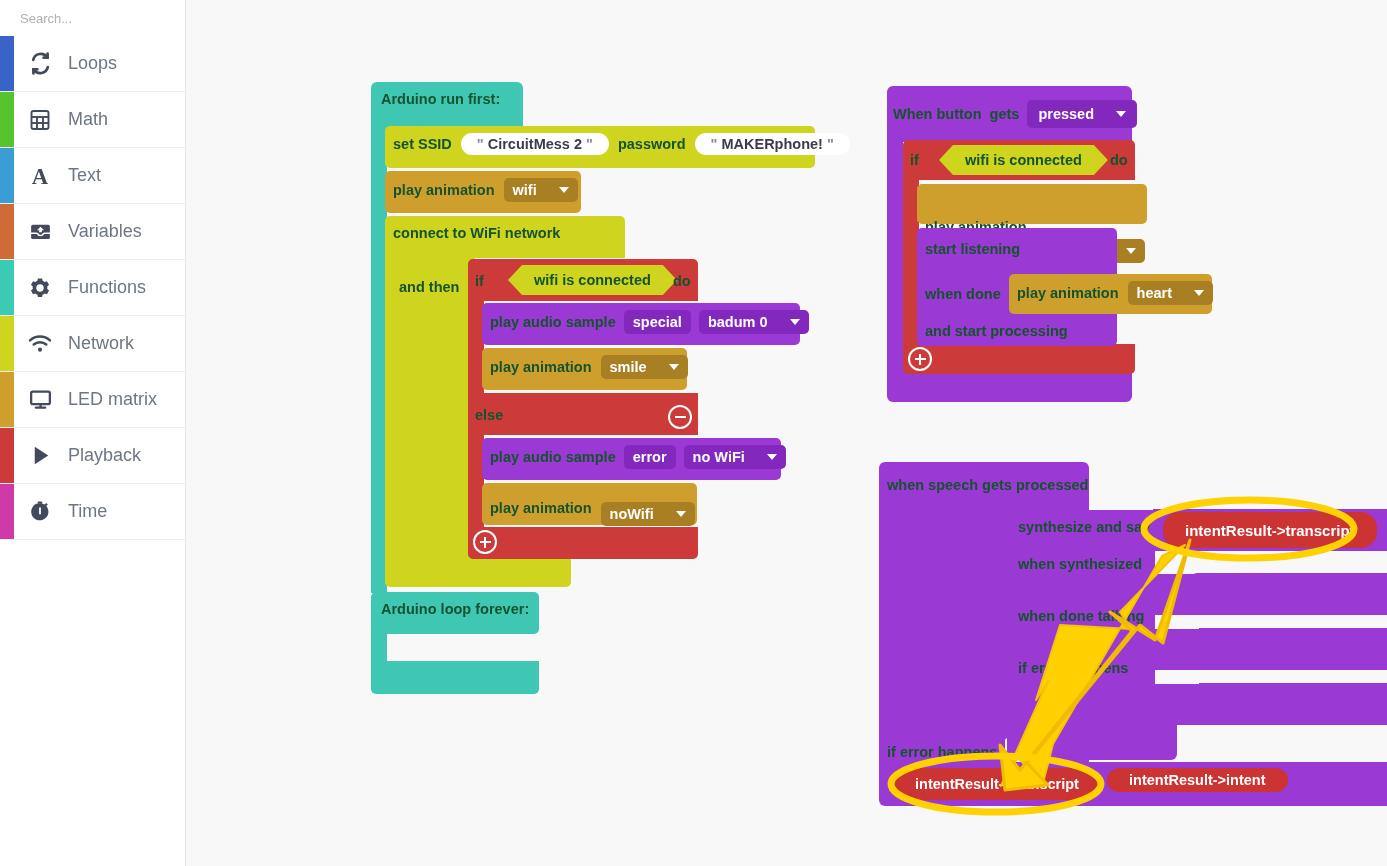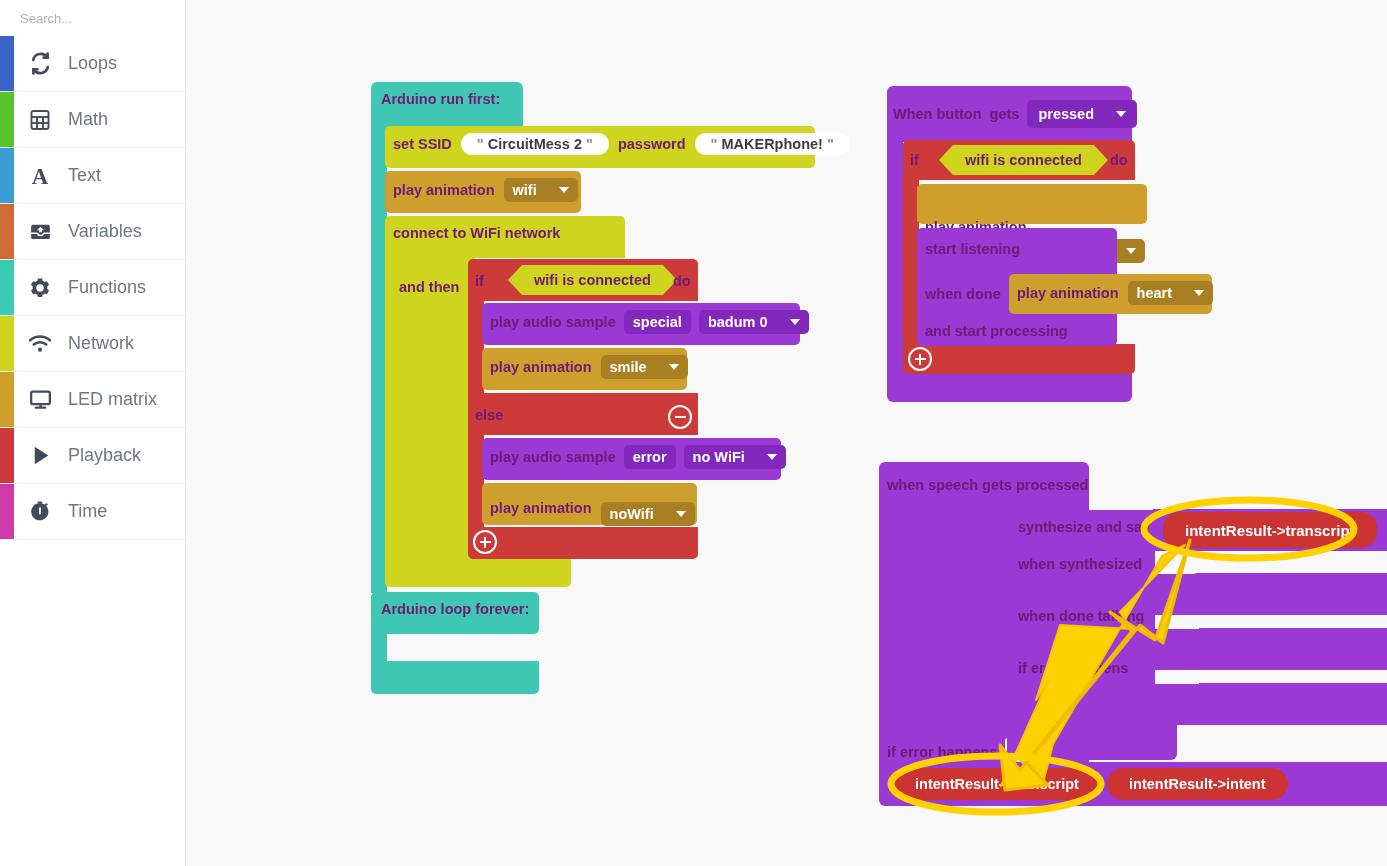--- a/index.html
+++ b/index.html
@@ -42,21 +42,21 @@
     font-family:"Liberation Sans", sans-serif;
   }
 
   
   #canvas{
     position:absolute;left:187px;top:0;right:0;bottom:0;background:#f8f8f8;
   }
 
   
   .bt{
-    color:#701a75;font-weight:bold;font-size:14.5px;
+    color:#14532d;font-weight:bold;font-size:14.5px;
     font-family:"Liberation Sans", sans-serif;white-space:nowrap;
   }
 
   .blk{position:absolute;box-sizing:border-box;}
 
   
   .notch{
     position:absolute;width:26px;height:6px;border-radius:0 0 5px 5px;
   }
 
@@ -464,21 +464,21 @@
 
   <div class="blk" style="left:976px;top:512px;">
     <span class="pill" style="height:36px;padding:0 22px;font-size:15px;">intentResult-&gt;transcript</span>
   </div>
 
   <div class="blk" style="left:692px;top:762px;width:594px;height:44px;background:#9b39d4;border-radius:6px;"></div>
   <div class="blk" style="left:706px;top:768px;">
     <span class="pill" style="height:32px;padding:0 22px;">intentResult-&gt;transcript</span>
   </div>
   <div class="blk" style="left:920px;top:768px;">
-    <span class="pill" style="height:32px;padding:0 22px;">intentResult-&gt;intent</span>
+    <span class="pill" style="height:24px;padding:0 22px;">intentResult-&gt;intent</span>
   </div>
 
 </div>
 
 <svg id="annot" viewBox="0 0 1387 866" xmlns="http://www.w3.org/2000/svg">
 
   <path d="M 1185,545 L 1120,612 L 1131,629 L 1060,625 L 1036,700 L 1048,681 L 1001,786 L 1018,757 L 1042,787 L 1053,744 L 1162,556 Z" fill="#ffd100" stroke="#f5c400" stroke-width="2" stroke-linejoin="round"></path>
 
   <path d="M 1190,540 L 1155,640 L 1110,612 L 1132,631 L 1020,770
            L 1000,745 L 1005,790 L 1048,785 L 1027,763 L 1140,625

